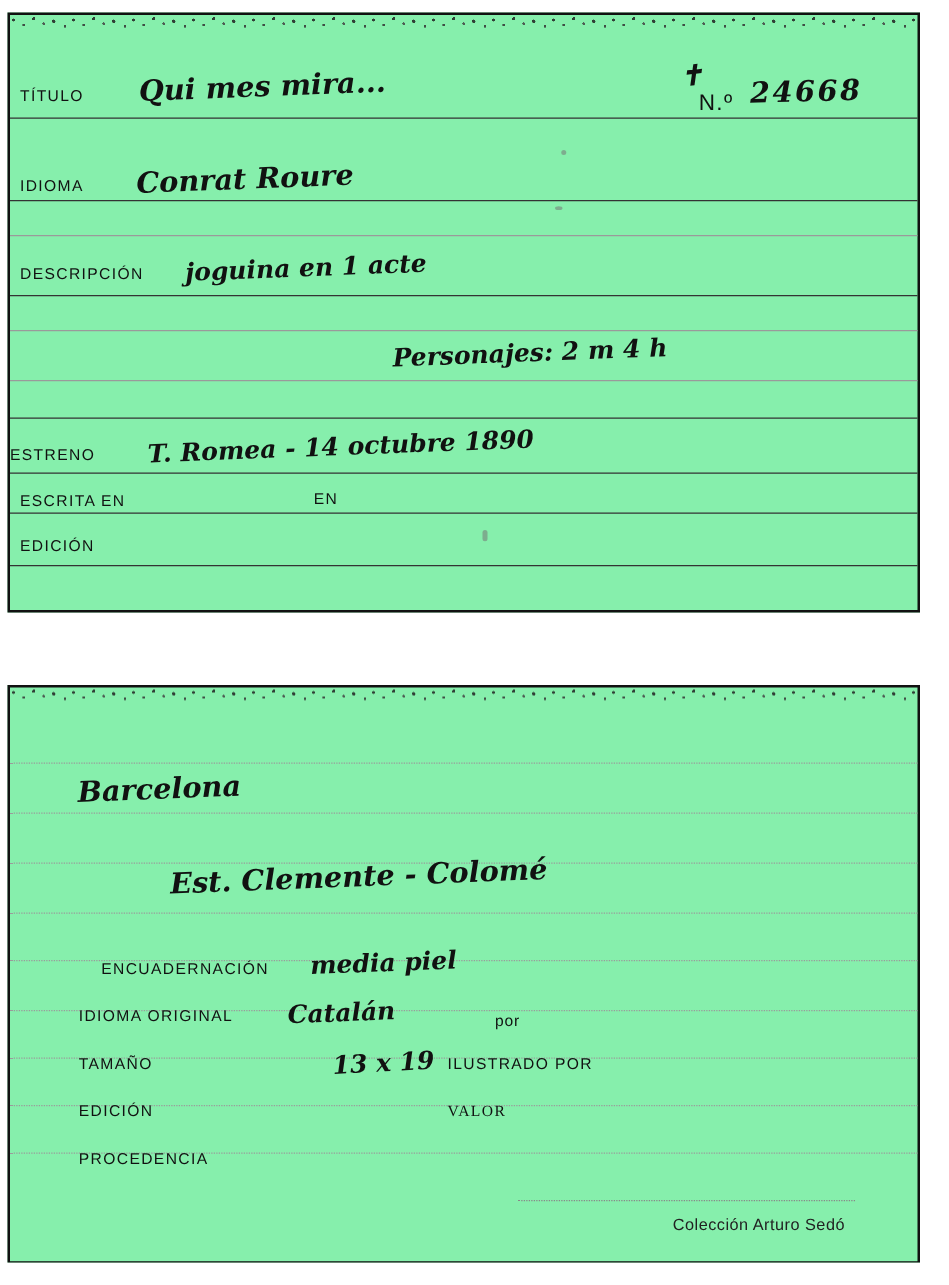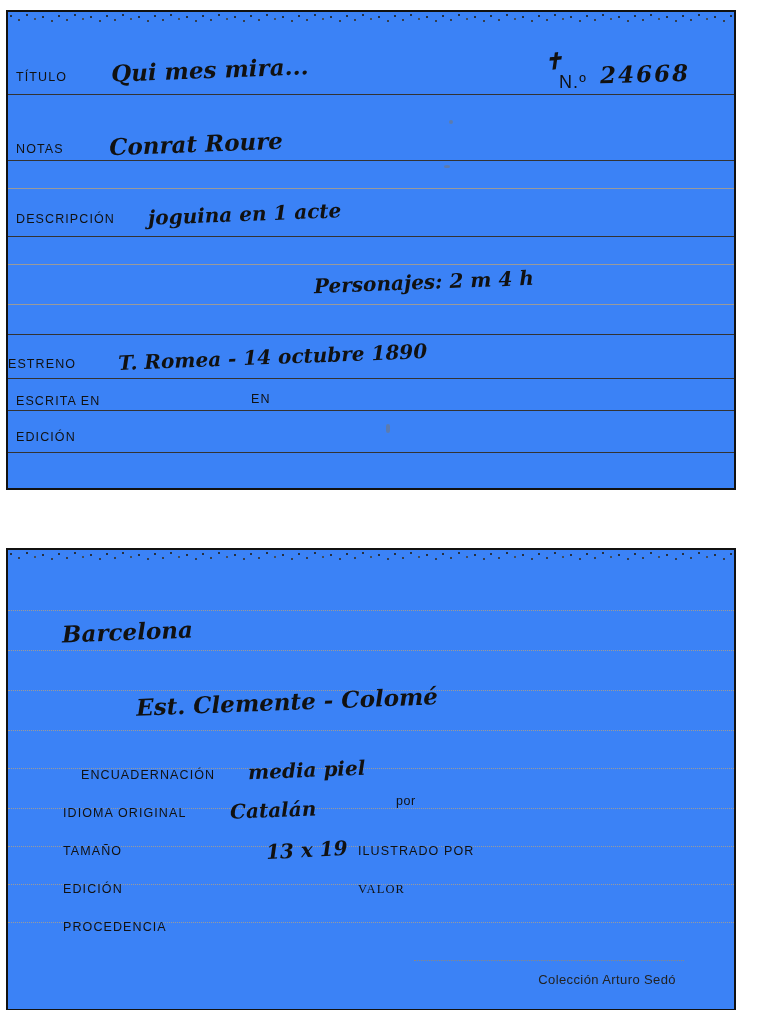--- a/index.html
+++ b/index.html
@@ -12,21 +12,21 @@
     height: 1028px;
     position: relative;
     font-family: "Liberation Sans", sans-serif;
     color: #1a1a1a;
     overflow: hidden;
   }
 
   
   .card {
     position: absolute;
-    background: #3b82f6;
+    background: #86efac;
     box-sizing: border-box;
   }
 
   
   #card-top {
     left: 6px;
     top: 10px;
     width: 730px;
     height: 480px;
     border-top: 2px solid #111;
@@ -140,21 +140,21 @@
   <div class="rule" style="top:176px;"></div>
   <div class="rule dark" style="top:224px;"></div>
   <div class="rule" style="top:252px;"></div>
   <div class="rule" style="top:292px;"></div>
   <div class="rule dark" style="top:322px;"></div>
   <div class="rule dark" style="top:366px;"></div>
   <div class="rule dark" style="top:398px;"></div>
   <div class="rule dark" style="top:440px;"></div>
 
   <span class="fieldlabel" style="left:8px;  top:58px;">TÍTULO</span>
-  <span class="fieldlabel" style="left:8px;  top:130px;">NOTAS</span>
+  <span class="fieldlabel" style="left:8px;  top:130px;">IDIOMA</span>
   <span class="fieldlabel" style="left:8px;  top:200px;">DESCRIPCIÓN</span>
   <span class="fieldlabel" style="left:0;  top:345px;">ESTRENO</span>
   <span class="fieldlabel" style="left:8px;  top:382px;">ESCRITA EN</span>
   <span class="fieldlabel" style="left:243px;top:380px;">EN</span>
   <span class="fieldlabel" style="left:8px;  top:418px;">EDICIÓN</span>
 
   <span class="hand" style="left:536px; top:36px; font-size:22px; transform:rotate(-6deg);">✝</span>
   <span class="fieldlabel" style="left:551px; top:60px; font-size:18px;">N.º</span>
   <span class="hand big" style="left:592px; top:48px; transform:rotate(-1.5deg); letter-spacing:2px;">24668</span>
 
@@ -181,21 +181,21 @@
   <div class="rule" style="top:258px;"></div>
   <div class="rule" style="top:296px;"></div>
   <div class="rule" style="top:334px;"></div>
   <div class="rule" style="top:372px;"></div>
 
   <span class="hand big" style="left:54px; top:68px;">Barcelona</span>
   <span class="hand big" style="left:128px; top:138px;">Est. Clemente - Colomé</span>
 
   <span class="fieldlabel" style="left:73px; top:218px;">ENCUADERNACIÓN</span>
   <span class="fieldlabel" style="left:55px; top:256px;">IDIOMA ORIGINAL</span>
-  <span class="fieldlabel" style="left:360px; top:244px; letter-spacing:.6px;padding-left:28px;">por</span>
+  <span class="fieldlabel" style="left:360px; top:260px; letter-spacing:.6px;padding-left:28px;">por</span>
   <span class="fieldlabel" style="left:55px; top:294px;">TAMAÑO</span>
   <span class="fieldlabel" style="left:350px; top:294px;">ILUSTRADO POR</span>
   <span class="fieldlabel" style="left:55px; top:332px;">EDICIÓN</span>
   <span class="fieldlabel" style="left:350px; top:332px;font-family:Liberation Serif, serif;">VALOR</span>
   <span class="fieldlabel" style="left:55px; top:370px;">PROCEDENCIA</span>
 
   <span class="hand mid" style="left:240px; top:208px;">media piel</span>
   <span class="hand mid" style="left:222px; top:248px;">Catalán</span>
   <span class="hand mid" style="left:258px; top:288px; transform:rotate(-3deg);">13 x 19</span>
 

